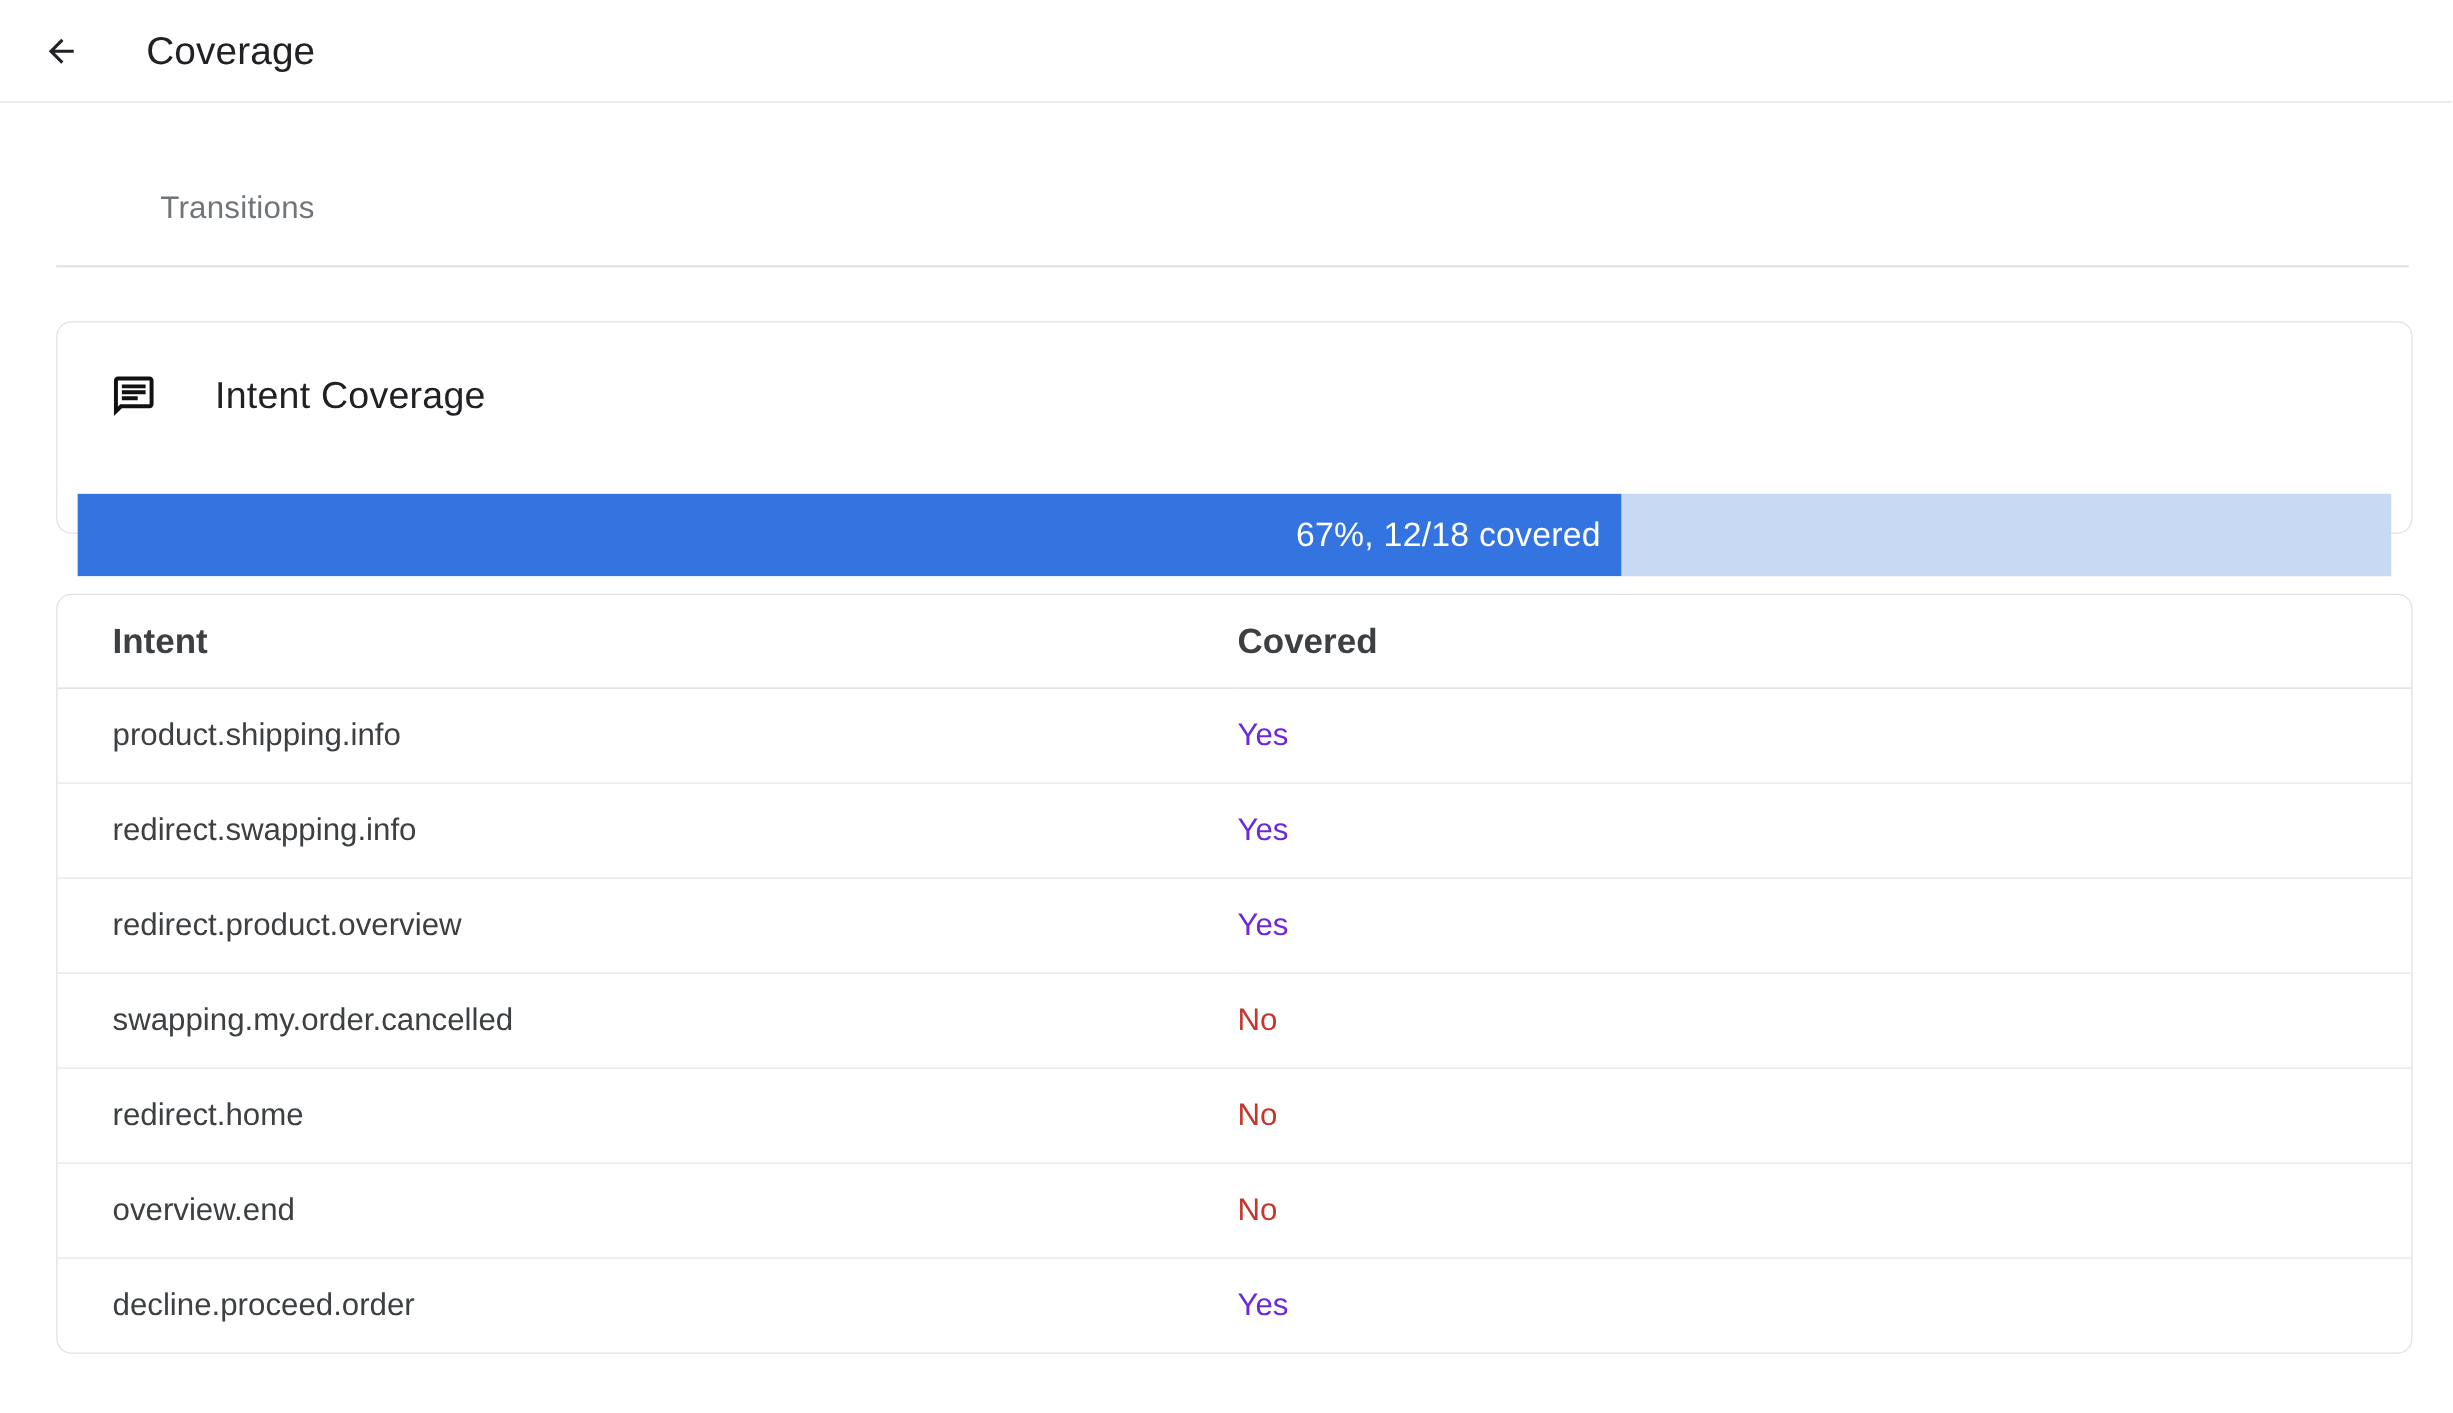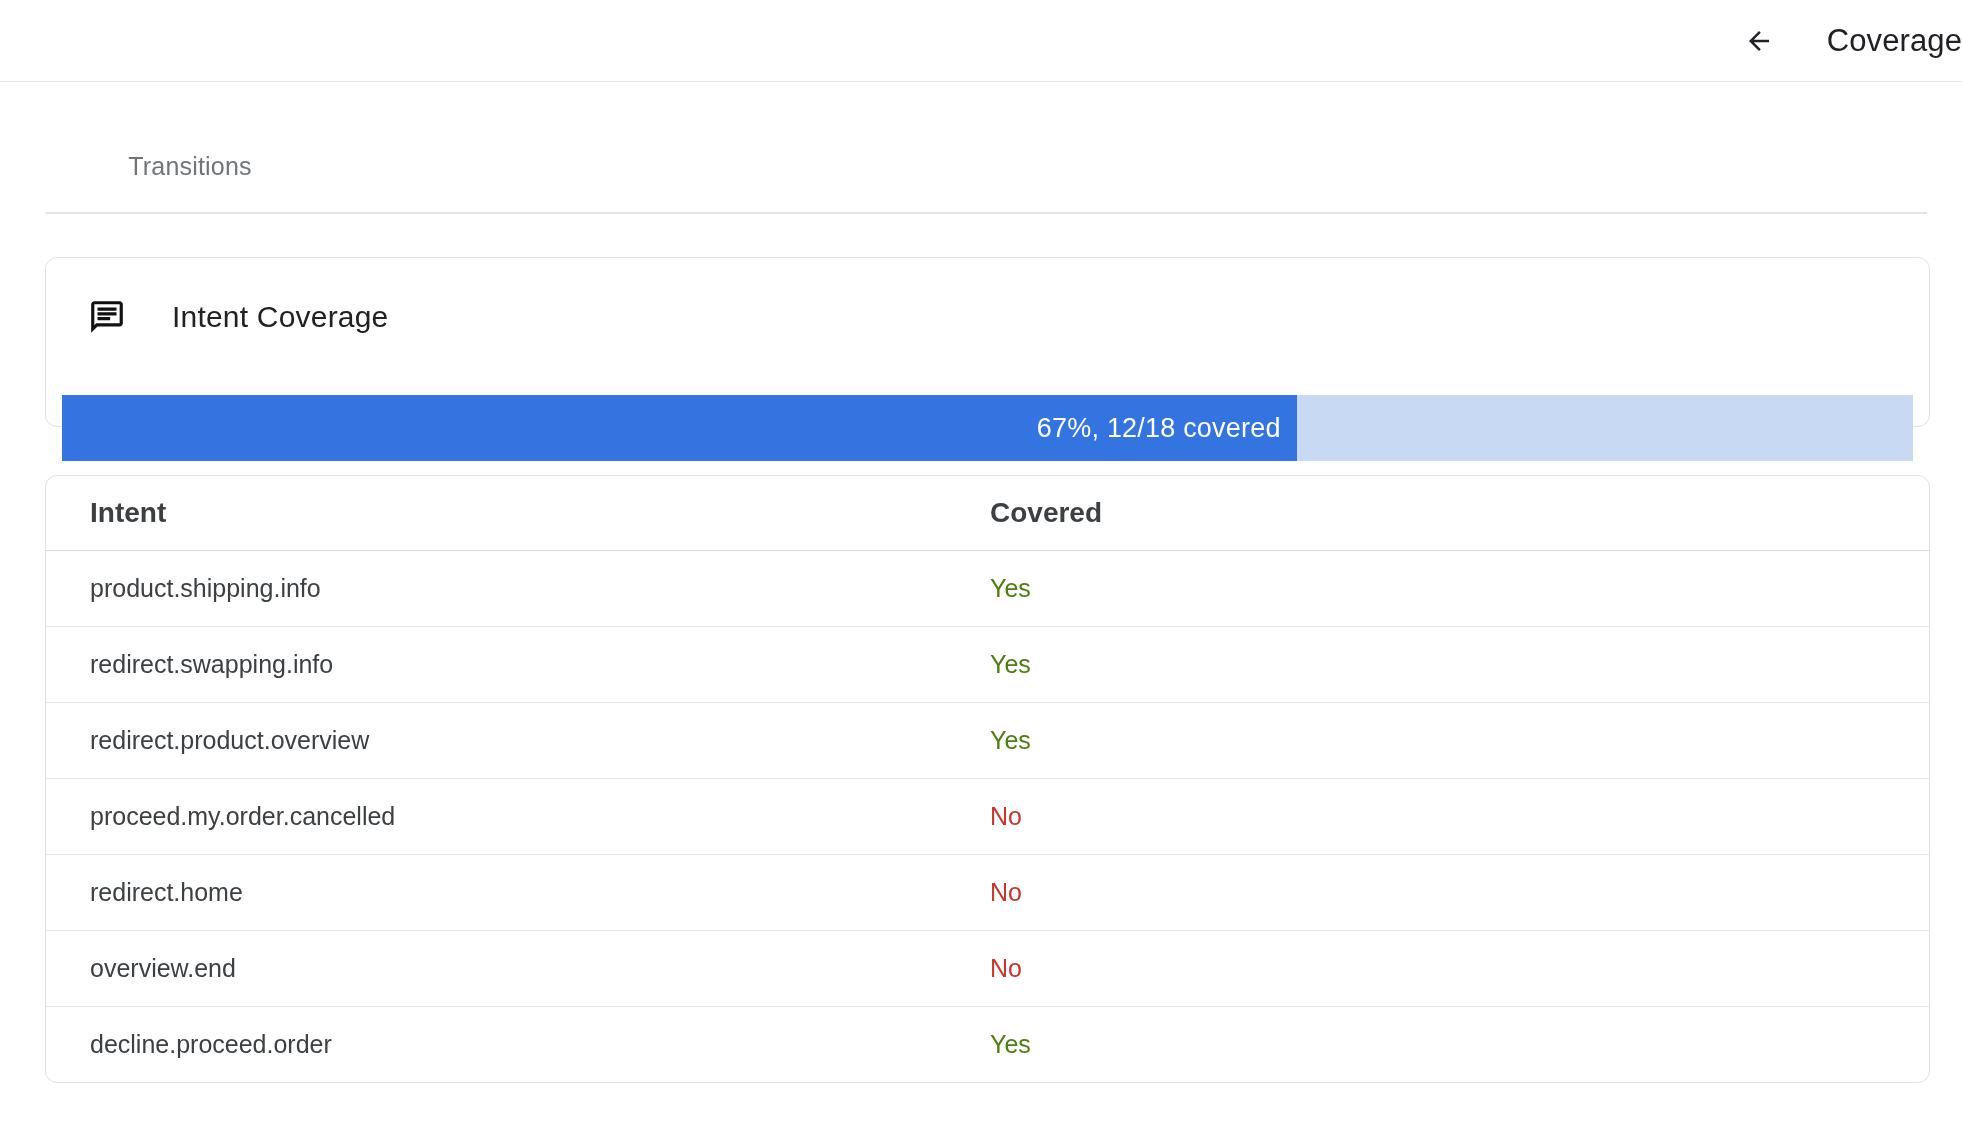--- a/index.html
+++ b/index.html
@@ -14,25 +14,24 @@
     height: 1130px;
     overflow: hidden;
     position: relative;
   }
 
   
   .appbar {
     height: 82px;
     display: flex;
     align-items: center;
-    padding-left: 60px;
+    padding-left: 32px;
     border-bottom: 1px solid #e3e4e6;
     box-sizing: border-box;
     background: #fff;
-    justify-content: flex-end;
   }
   .back-btn {
     width: 34px;
     height: 34px;
     border: none;
     background: transparent;
     padding: 0;
     cursor: pointer;
     display: flex;
     align-items: center;
@@ -156,21 +155,21 @@
   .coverage-table tbody tr:first-child td { border-top: none; }
   .coverage-table th:first-child,
   .coverage-table td:first-child {
     padding-left: 44px;
     width: 899px;
   }
   .coverage-table th:last-child,
   .coverage-table td:last-child {
     padding-left: 0;
   }
-  td[data-status="Yes"] { color: #4d7c0f; }
+  td[data-status="Yes"] { color: #6d28d9; }
   td[data-status="No"]  { color: #c5362c; }
 </style>
 </head>
 <body>
 
 <header class="appbar">
   <button class="back-btn">
     <span style="display:flex;">
       <svg width="30" height="30" viewBox="0 0 24 24">
         <path d="M20 11H7.83l5.59-5.59L12 4l-8 8 8 8 1.41-1.41L7.83 13H20v-2z" fill="#202124"></path>
@@ -215,21 +214,21 @@
       </tr>
       <tr>
         <td>redirect.swapping.info</td>
         <td data-status="Yes">Yes</td>
       </tr>
       <tr>
         <td>redirect.product.overview</td>
         <td data-status="Yes">Yes</td>
       </tr>
       <tr>
-        <td>proceed.my.order.cancelled</td>
+        <td>swapping.my.order.cancelled</td>
         <td data-status="No">No</td>
       </tr>
       <tr>
         <td>redirect.home</td>
         <td data-status="No">No</td>
       </tr>
       <tr>
         <td>overview.end</td>
         <td data-status="No">No</td>
       </tr>

